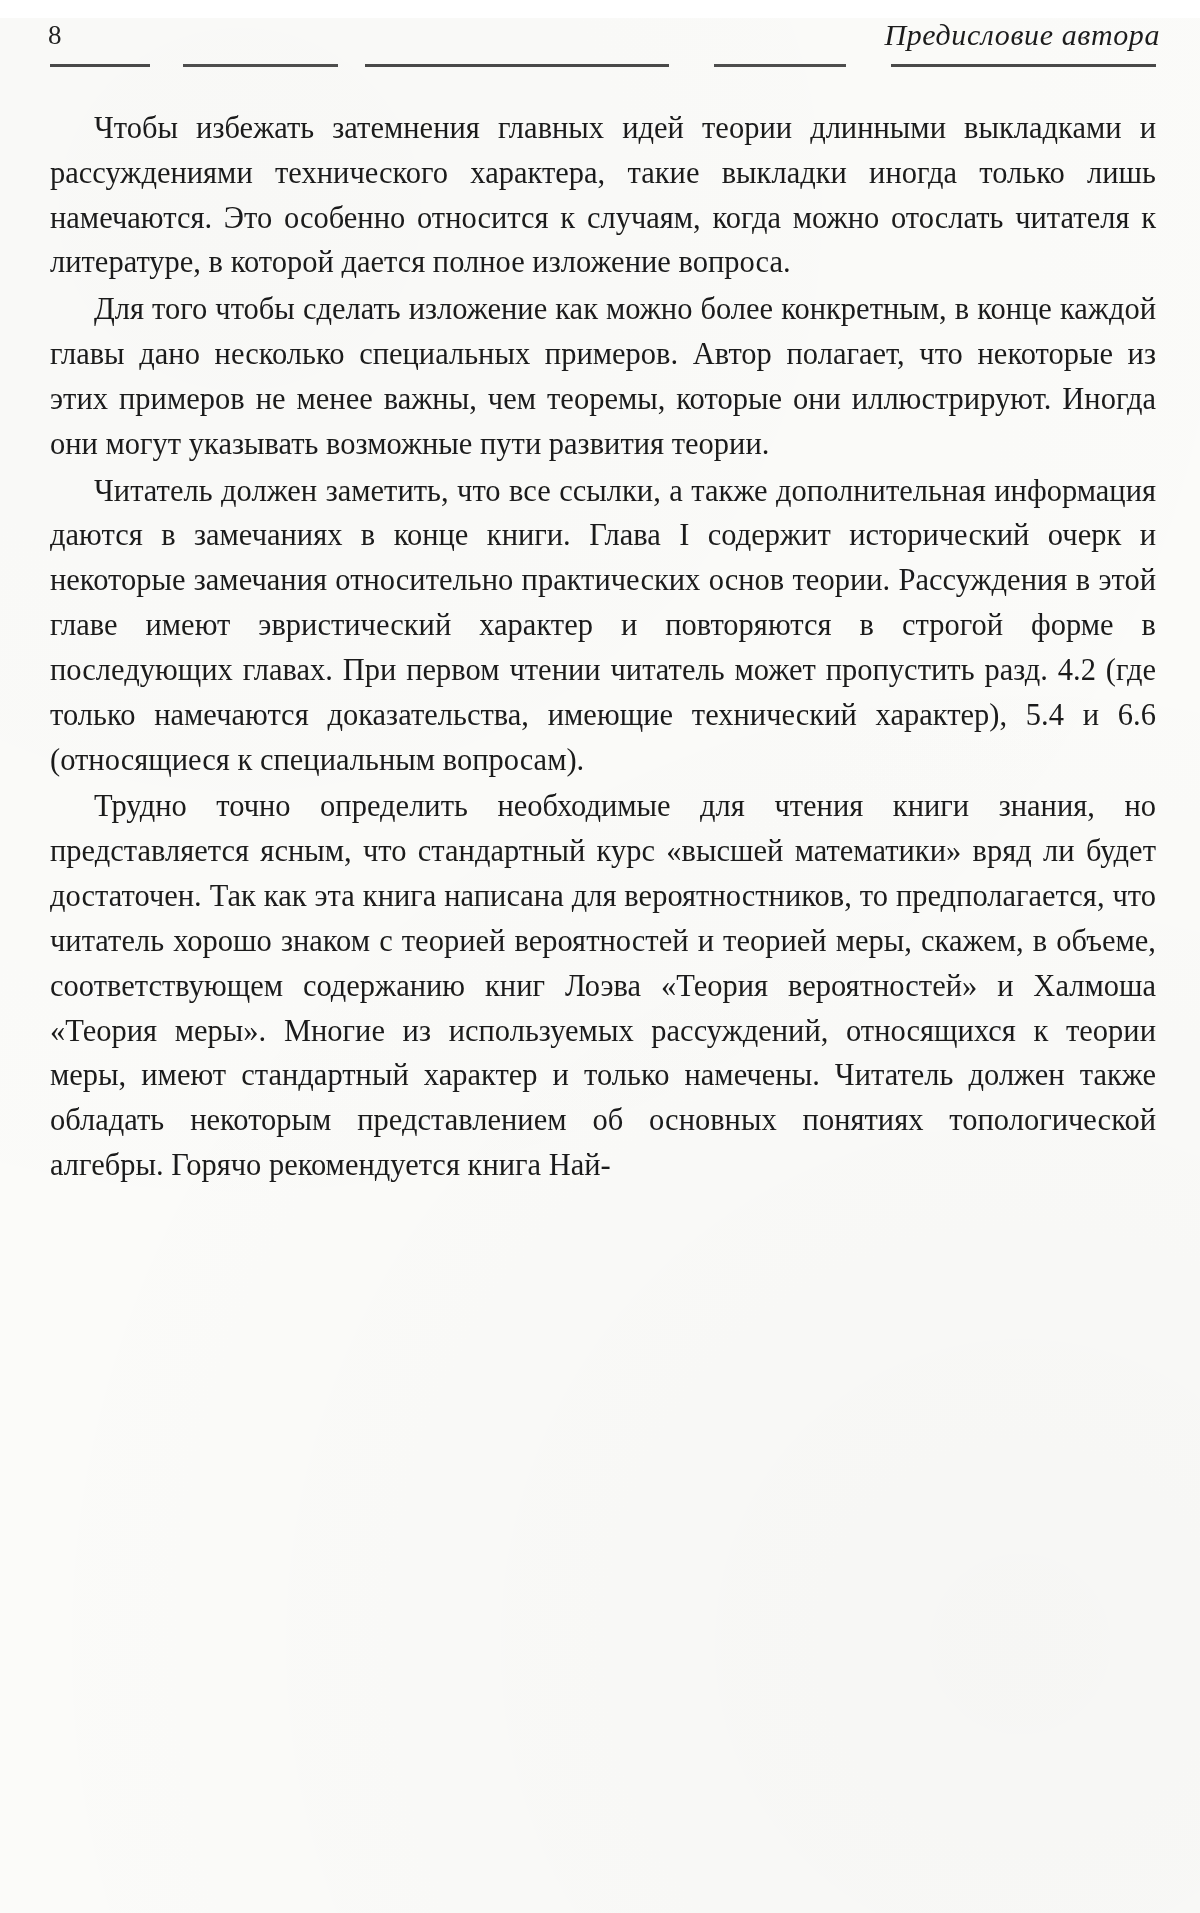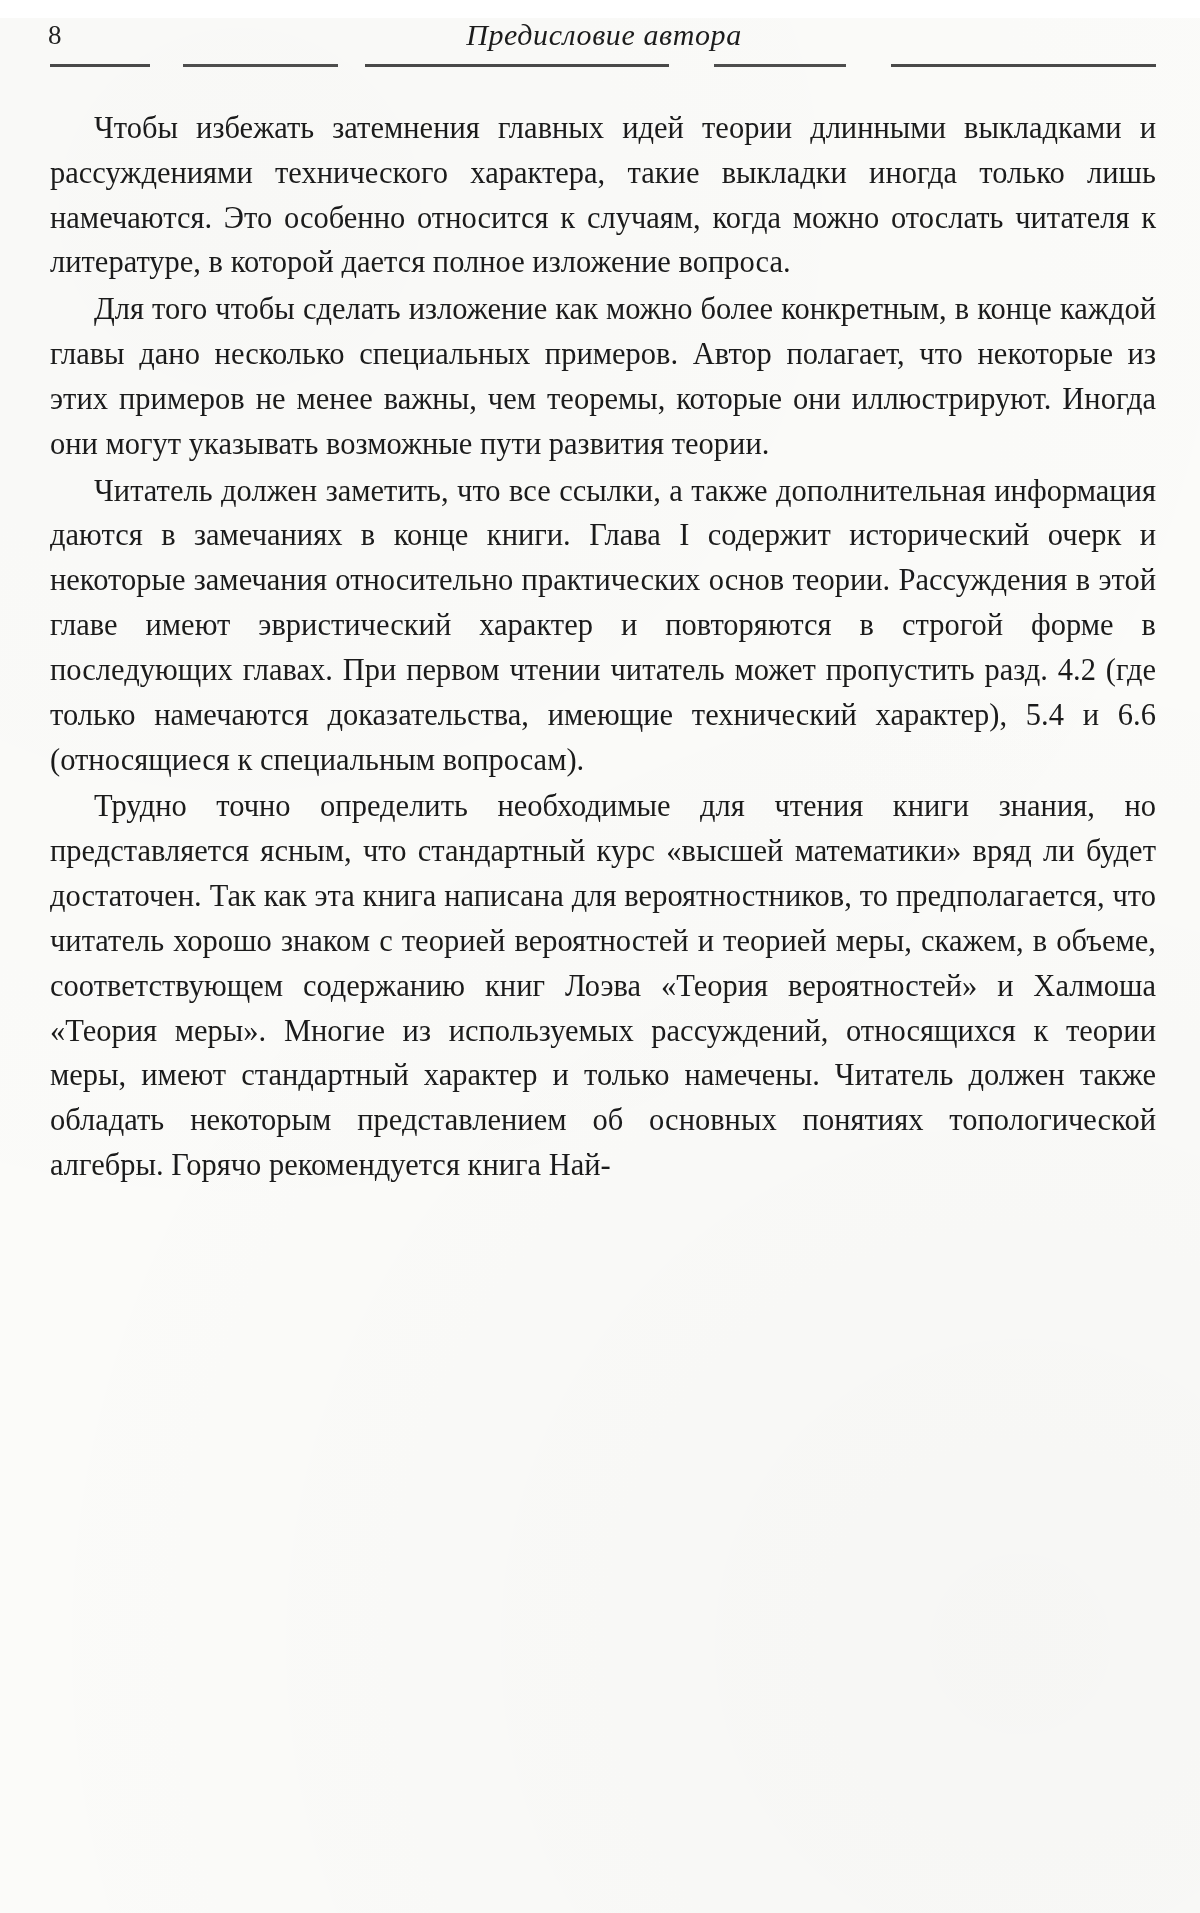--- a/index.html
+++ b/index.html
@@ -44,21 +44,21 @@
     top: 2px;
     font-size: 27px;
     letter-spacing: 0.5px;
     color: #232323;
   }
   .running-title {
     position: absolute;
     left: 0;
     right: 0;
     top: 0;
-    text-align: center;
+    text-align: right;
     font-style: italic;
     font-size: 30px;
     color: #1c1c1c;
     letter-spacing: 0.6px;
   }
   .rule {
     position: absolute;
     left: 2px;
     right: 4px;
     top: 46px;

